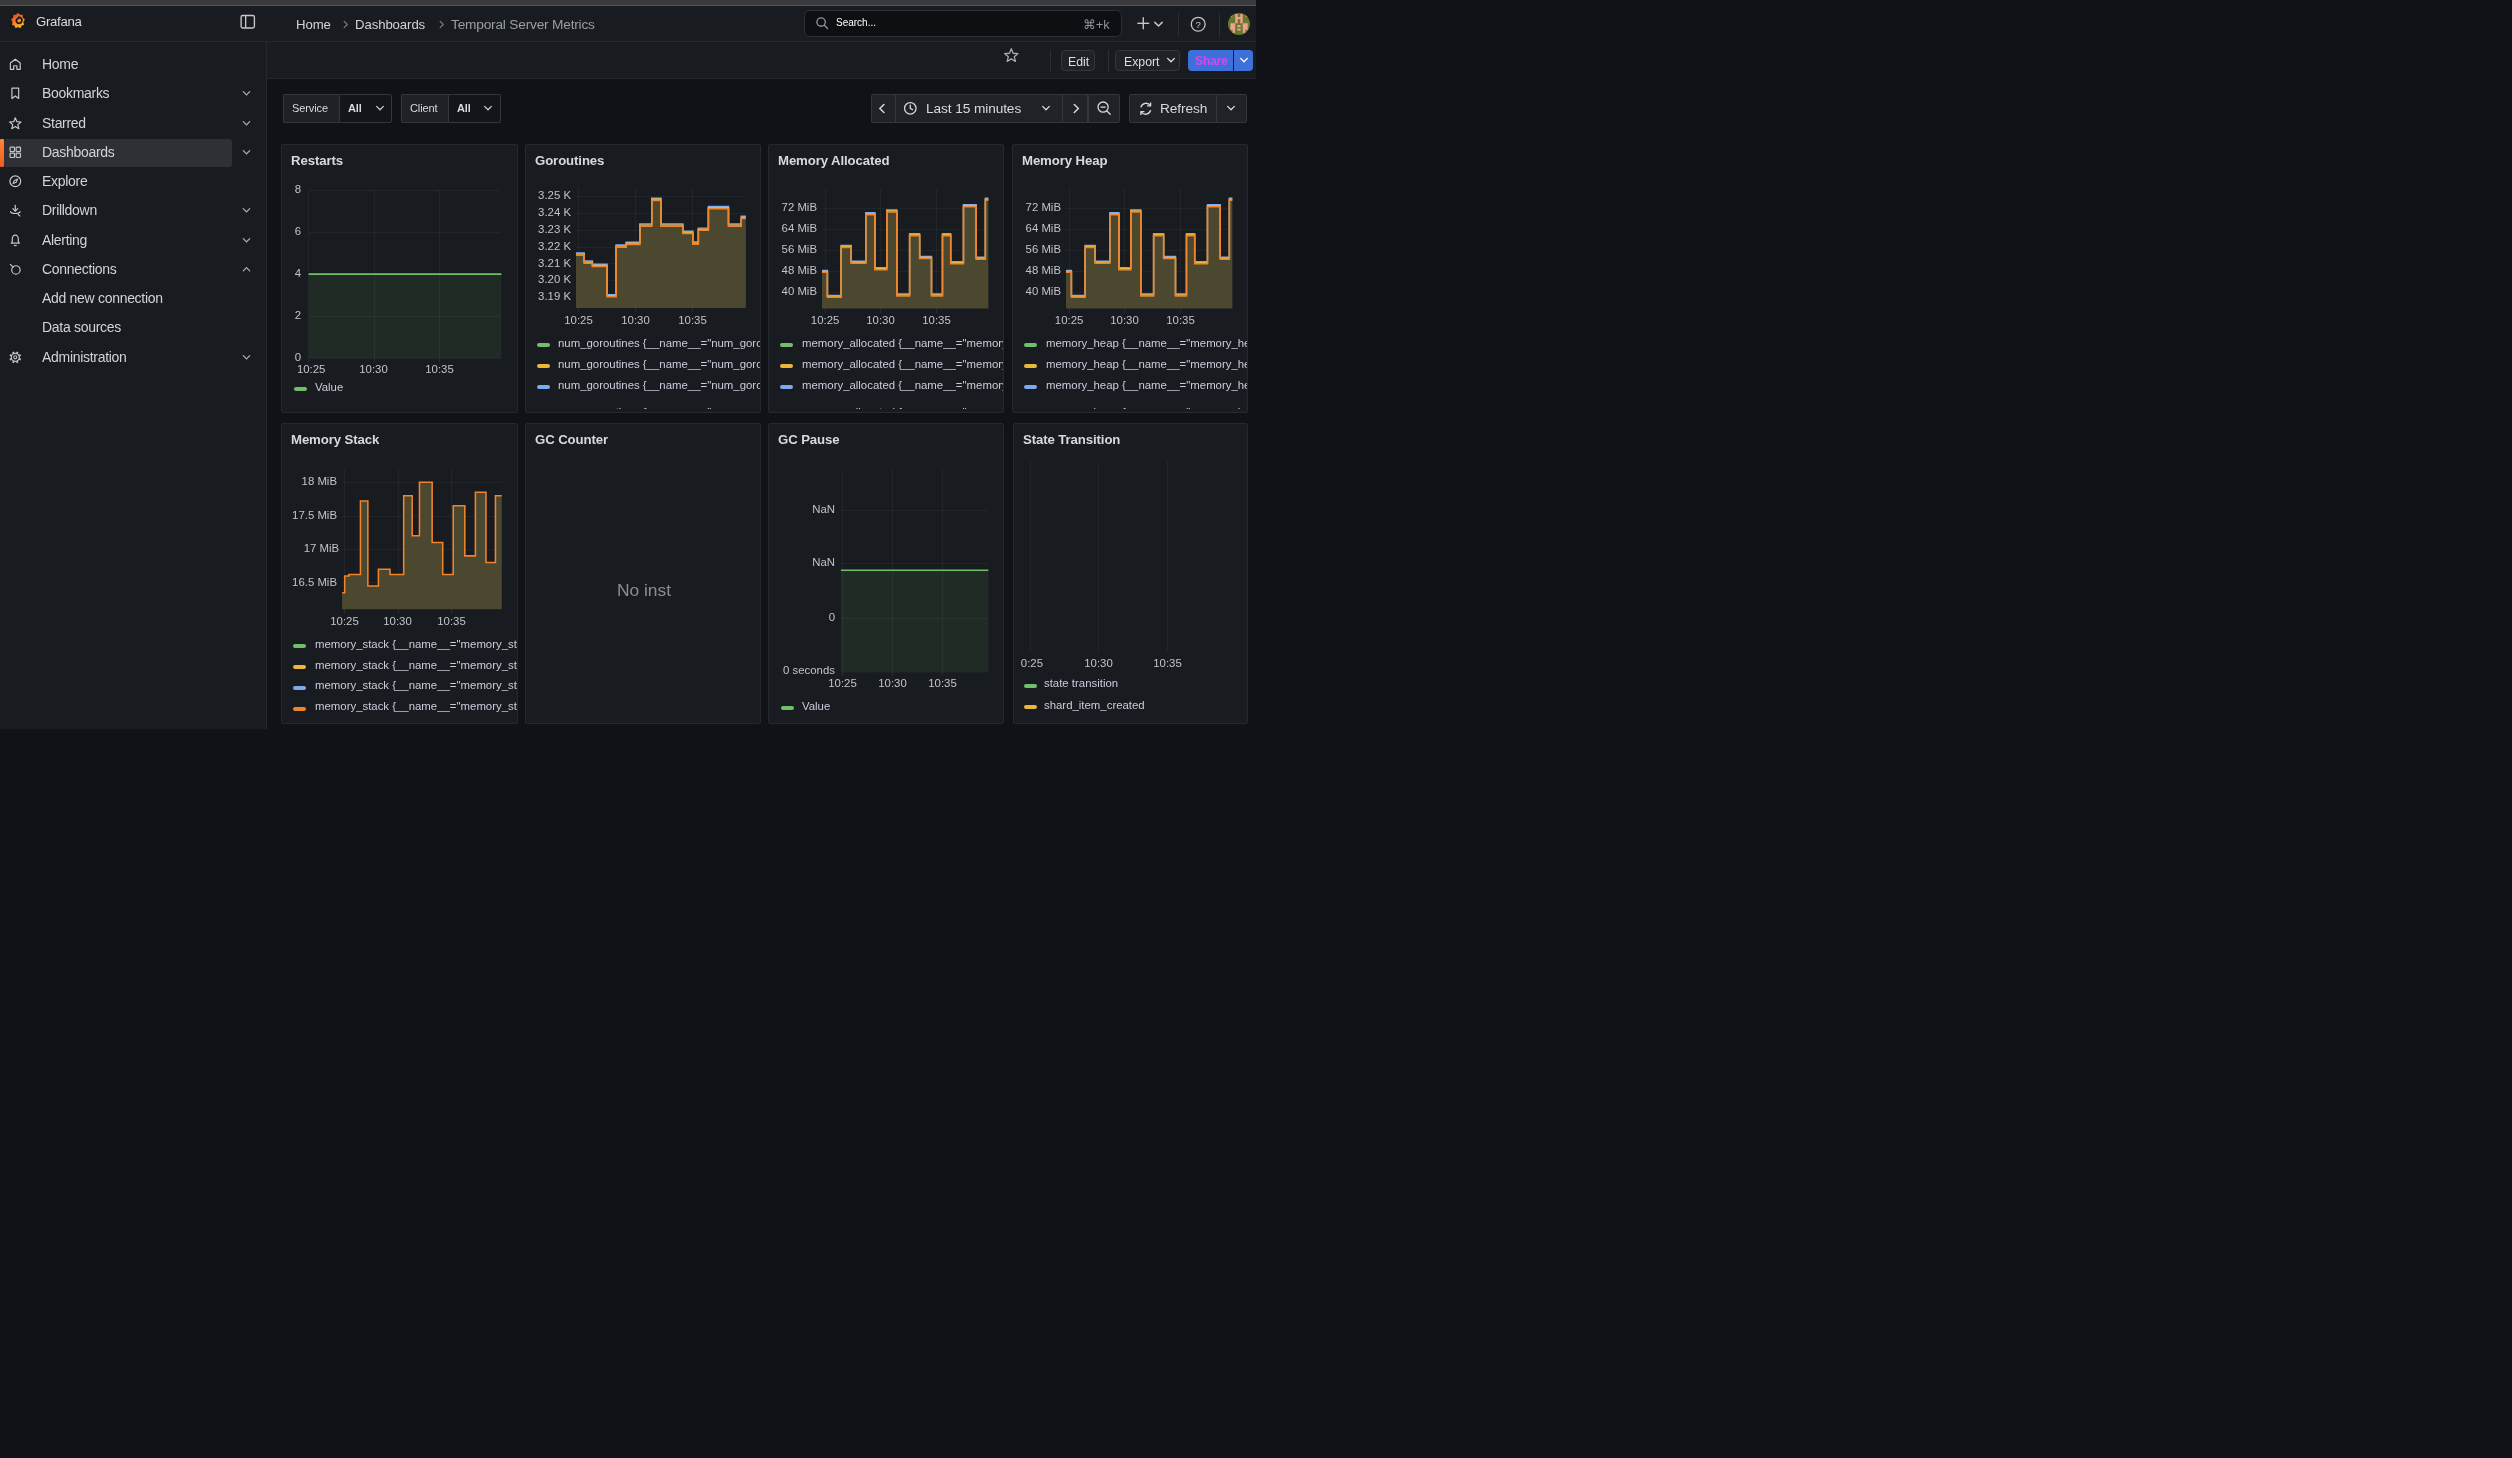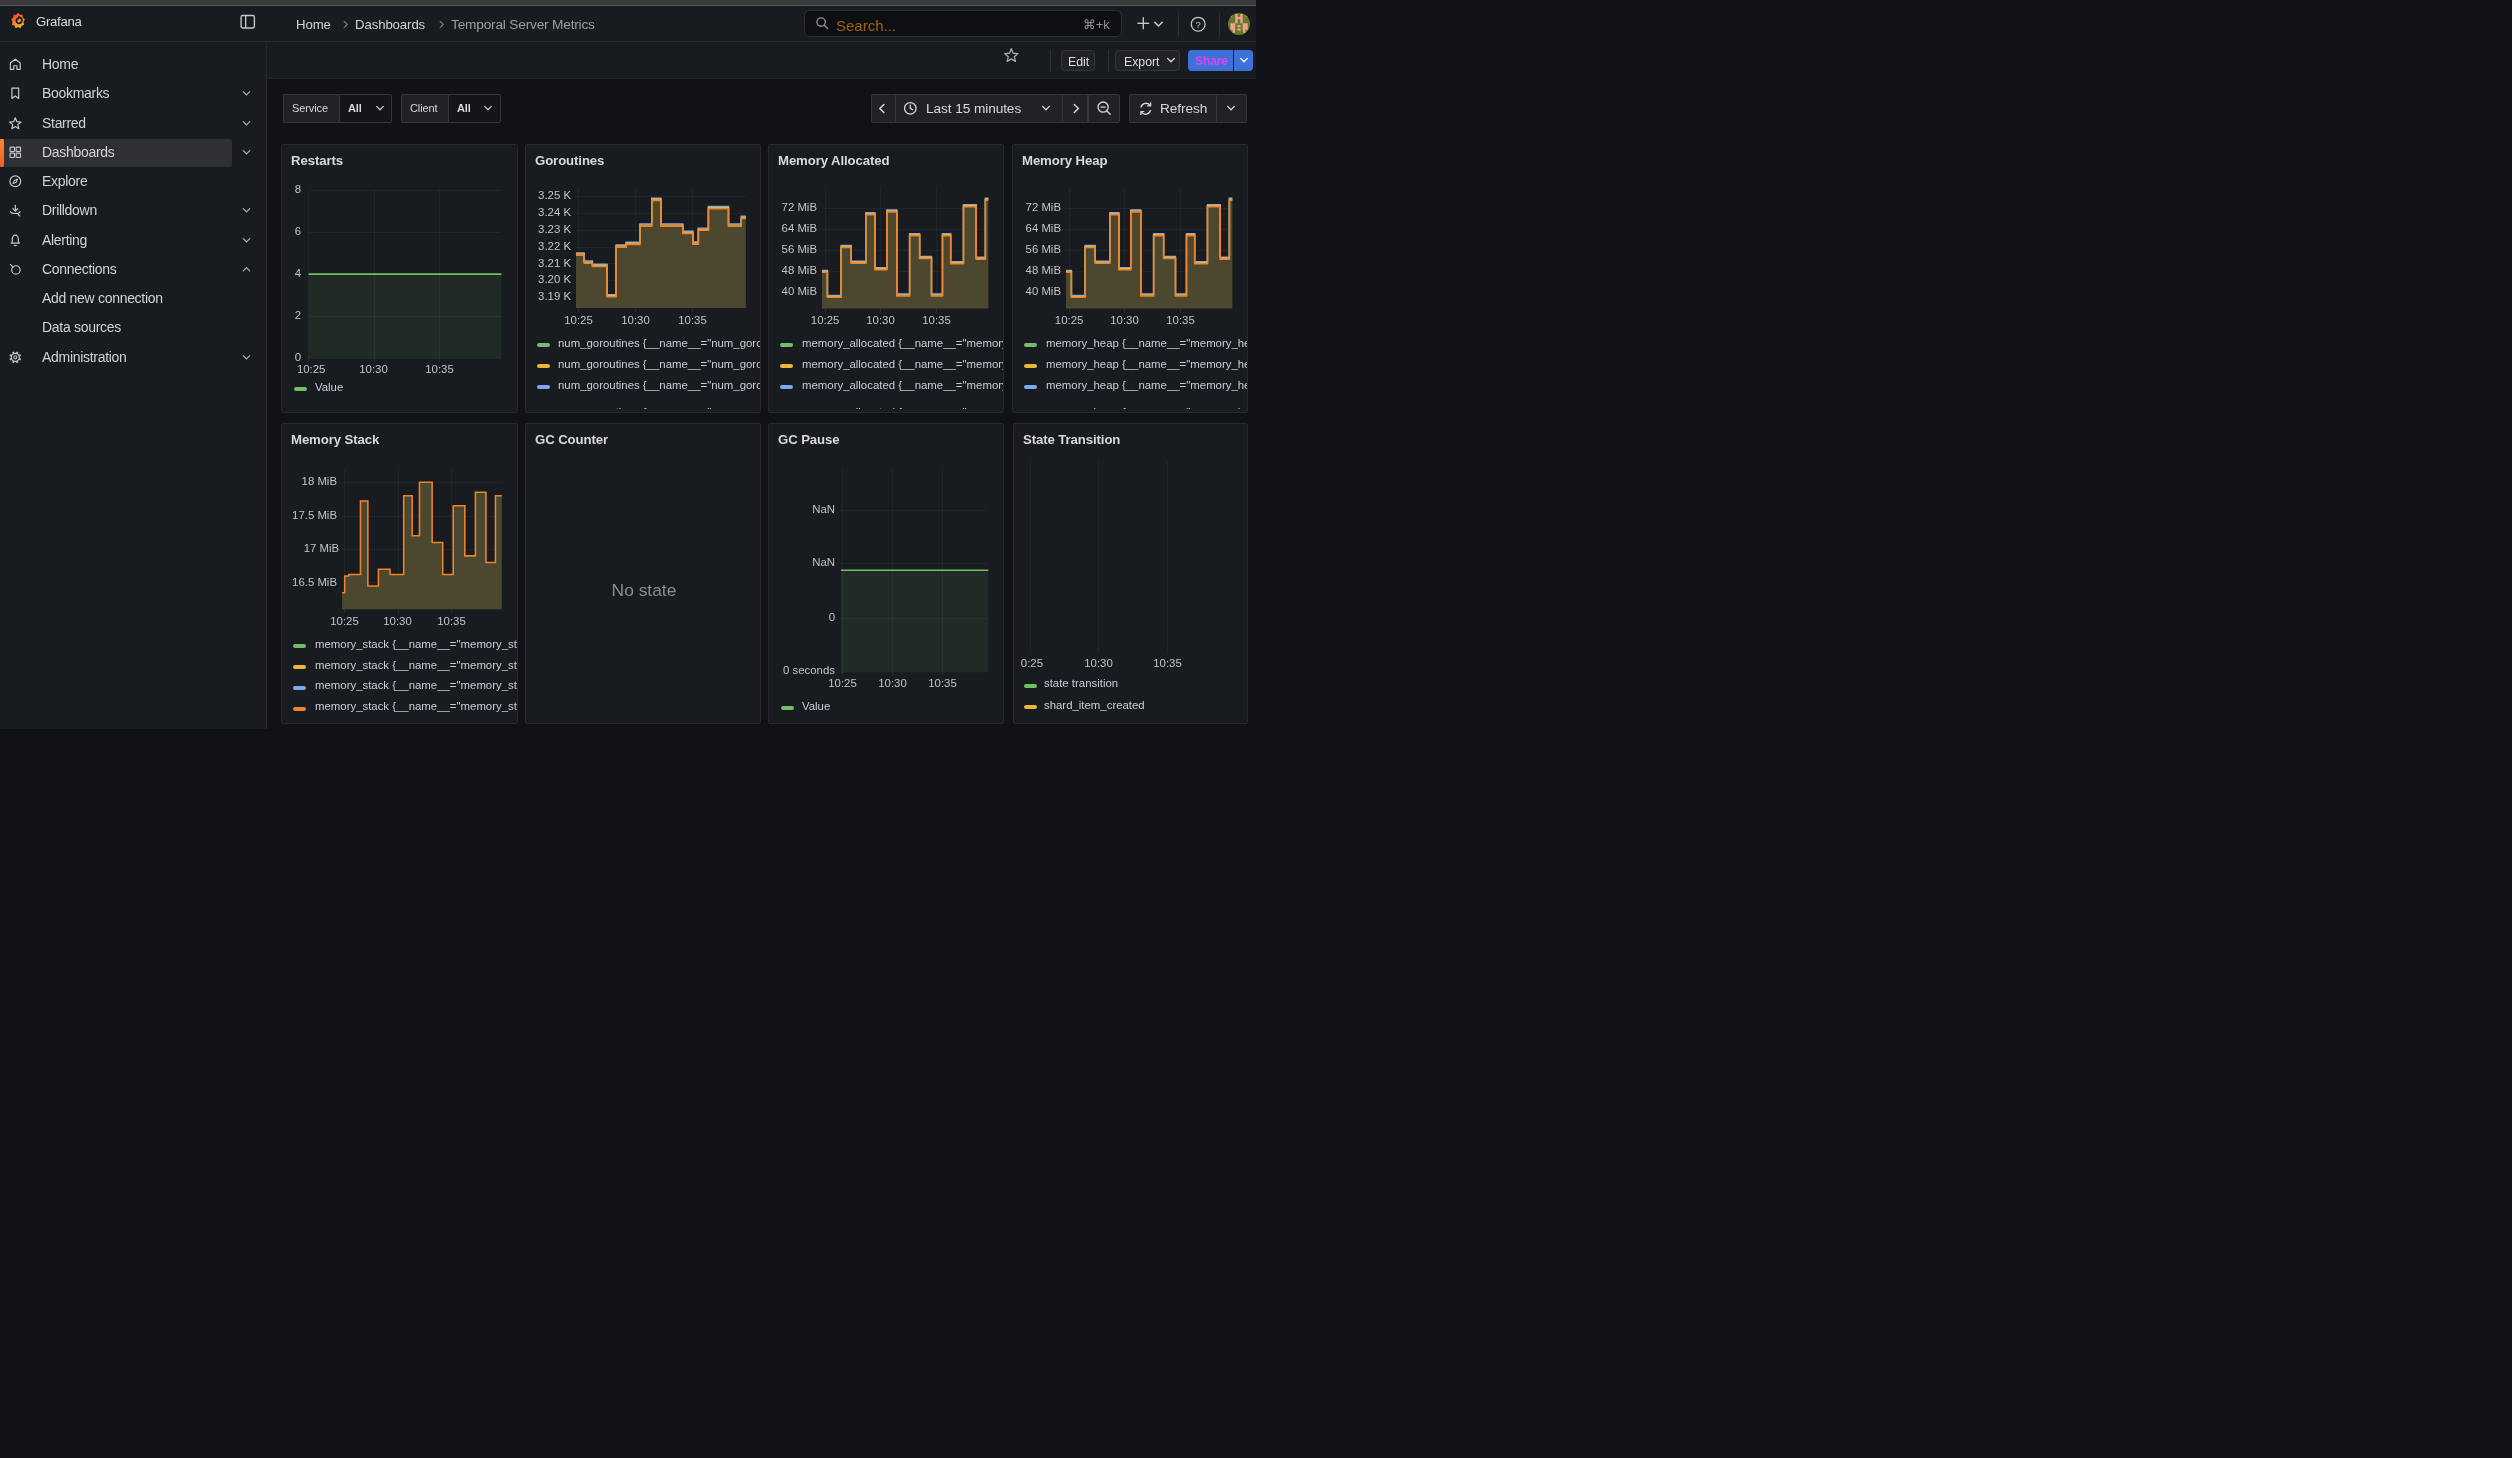--- a/index.html
+++ b/index.html
@@ -46,21 +46,21 @@
 <div class="abs" style="left:355px;top:17px;font-size:13.2px;color:#d2d3d8;letter-spacing:-0.1px">Dashboards</div>
 <svg class="abs" style="left:437px;top:19.6px" width="9" height="9" viewBox="0 0 10 10">
     <path d="M3.5 1.5 L7 5 L3.5 8.5" fill="none" stroke="#787a82" stroke-width="1.4" stroke-linecap="round"></path>
   </svg>
 <div class="abs" style="left:451px;top:17px;font-size:13.7px;color:#9b9ea6;letter-spacing:-0.2px">Temporal Server Metrics</div>
 <div class="abs" style="left:804px;top:10px;width:318px;height:27px;background:#0e0f13;border:0.9px solid #2e3037;border-radius:5.5px"></div>
 <svg class="abs" style="left:815px;top:16.4px" width="14.6" height="14.6" viewBox="0 0 16 16">
 <circle cx="6.7" cy="6.7" r="4.6" fill="none" stroke="#8f9197" stroke-width="1.5"></circle>
 <line x1="10.2" y1="10.2" x2="13.8" y2="13.8" stroke="#8f9197" stroke-width="1.5" stroke-linecap="round"></line>
 </svg>
-<div class="abs" style="left:836px;top:17px;font-size:15px;color:#a16207">Search...</div>
+<div class="abs" style="left:836px;top:17px;font-size:10px;color:#ffffff">Search...</div>
 <div class="abs" style="left:1083px;top:17px;font-size:12.8px;color:#8f9197">⌘+k</div>
 <svg class="abs" style="left:1136px;top:16.4px" width="14.6" height="14.6" viewBox="0 0 16 16">
 <line x1="8" y1="1.5" x2="8" y2="14.5" stroke="#c5c7cd" stroke-width="1.5"></line>
 <line x1="1.5" y1="8" x2="14.5" y2="8" stroke="#c5c7cd" stroke-width="1.5"></line>
 </svg>
 <svg class="abs" style="left:1153px;top:20.6px" width="11" height="7.3" viewBox="0 0 12 8">
     <path d="M2 1.5 L6 5.5 L10 1.5" fill="none" stroke="#c5c7cd" stroke-width="1.6" stroke-linecap="round"></path>
   </svg>
 <div class="abs" style="left:1178px;top:13.2px;width:0.9px;height:24px;background:#2c2e34"></div>
 <svg class="abs" style="left:1190px;top:16px" width="16.4" height="16.4" viewBox="0 0 18 18">
@@ -428,21 +428,21 @@
     <div class="ll" style="left:33px;top:214px">memory_stack {__name__="memory_stack", instance=</div>
     <div class="dash" style="left:11.2px;top:241px;background:#eab839"></div>
     <div class="ll" style="left:33px;top:235px">memory_stack {__name__="memory_stack", instance=</div>
     <div class="dash" style="left:11.2px;top:262px;background:#7da9f0"></div>
     <div class="ll" style="left:33px;top:255px">memory_stack {__name__="memory_stack", instance=</div>
     <div class="dash" style="left:11.2px;top:283px;background:#f0842c"></div>
     <div class="ll" style="left:33px;top:276px">memory_stack {__name__="memory_stack", instance=</div>
   </div>
 <div class="panel" style="left:525px;top:423px;width:236px;height:301px">
     <div class="pt">GC Counter</div>
-    <div class="abs" style="left:0;top:156px;width:236px;text-align:center;font-size:17.4px;color:#8a8d94">No state</div>
+    <div class="abs" style="left:0;top:156px;width:236px;text-align:center;font-size:17.4px;color:#8a8d94">No inst</div>
   </div>
 <div class="panel" style="left:768px;top:423px;width:236px;height:301px">
     <div class="pt">GC Pause</div>
     <svg class="cv" width="236" height="301" viewBox="0 0 258.5 330">
       <line x1="78.7" x2="240.3" y1="94.5" y2="94.5" stroke="rgba(204,204,220,0.06)" stroke-width="1" shape-rendering="crispEdges"></line>
       <line x1="78.7" x2="240.3" y1="152.9" y2="152.9" stroke="rgba(204,204,220,0.06)" stroke-width="1" shape-rendering="crispEdges"></line>
       <line x1="78.7" x2="240.3" y1="213.0" y2="213.0" stroke="rgba(204,204,220,0.06)" stroke-width="1" shape-rendering="crispEdges"></line>
       <line x1="81.0" x2="81.0" y1="48.8" y2="272.3" stroke="rgba(204,204,220,0.06)" stroke-width="1" shape-rendering="crispEdges"></line>
       <line x1="135.3" x2="135.3" y1="48.8" y2="272.3" stroke="rgba(204,204,220,0.06)" stroke-width="1" shape-rendering="crispEdges"></line>
       <line x1="189.6" x2="189.6" y1="48.8" y2="272.3" stroke="rgba(204,204,220,0.06)" stroke-width="1" shape-rendering="crispEdges"></line>

